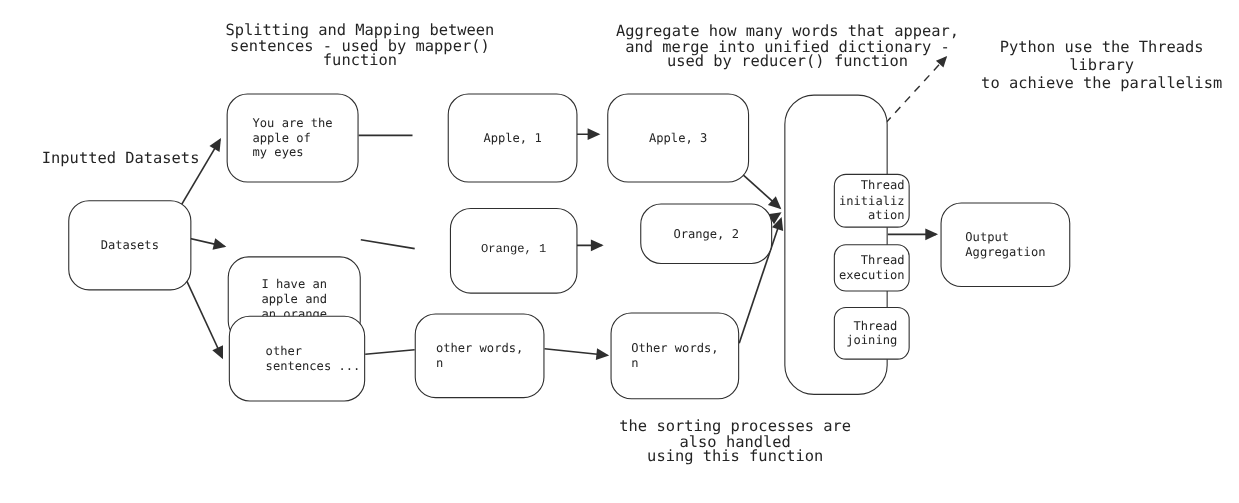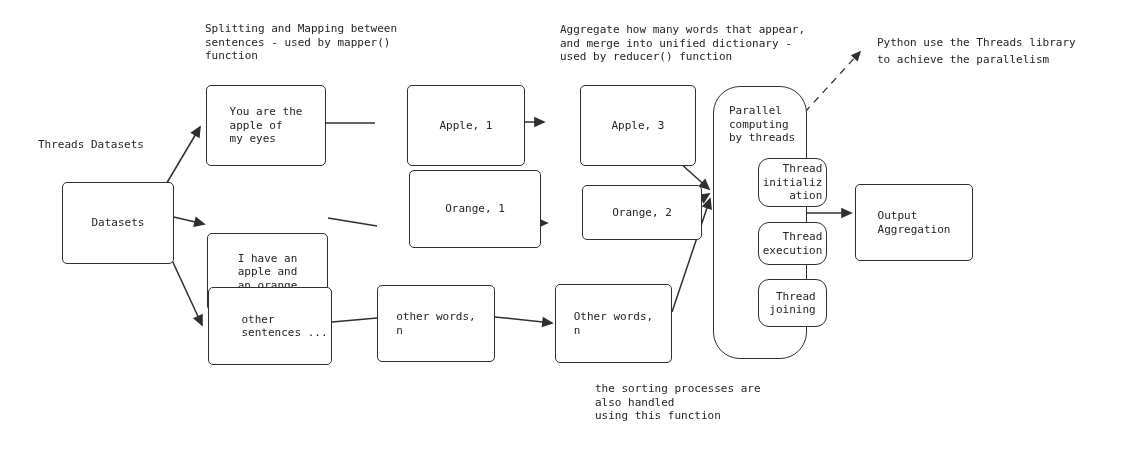--- a/index.html
+++ b/index.html
@@ -23,44 +23,44 @@
     position: absolute;
     left: 0; top: 0;
     width: 1126px; height: 457px;
   }
   .connectors line { stroke: var(--stroke); stroke-width: 1.5; }
   .connectors .dashed { stroke-dasharray: 7 6; stroke-width: 1.3; }
   .connectors marker path { fill: var(--stroke); }
   .node {
     position: absolute;
     border: 1.5px solid var(--stroke);
-    border-radius: 5px;
+    border-radius: 19px;
     background: var(--background);
     display: flex;
     align-items: center;
     justify-content: center;
     font-size: 11px;
     line-height: 13.5px;
     white-space: pre-line;
   }
   .align-left { text-align: left; }
   .align-center { text-align: center; margin-left: 32px; }
   .container-node {
     position: absolute;
     border: 1.5px solid var(--stroke);
     border-radius: 27px;
     background: var(--background);
   }
   .thread-box { border-radius: 11px; text-align: right; }
   .floating-text {
     position: absolute;
-    font-size: 11px;
+    font-size: 14px;
     line-height: 13.5px;
     white-space: pre-line;
-    text-align: left;
+    text-align: center;
   }
   .python-note { line-height: 16.5px; }
 </style>
 </head>
 <body>
 
 <div class="canvas">
 
   <svg class="connectors" width="1126" height="457" viewBox="0 0 1126 457" xmlns="http://www.w3.org/2000/svg">
     <defs>
@@ -84,58 +84,55 @@
 
     <line x1="670" y1="154" x2="709" y2="189" marker-end="url(#ah)"></line>
     <line x1="672" y1="218" x2="709" y2="194" marker-end="url(#ah)"></line>
     <line x1="672" y1="312" x2="710" y2="199" marker-end="url(#ah)"></line>
 
     <line x1="807" y1="213" x2="851" y2="213" marker-end="url(#ah)"></line>
 
     <line class="dashed" x1="805" y1="112" x2="860" y2="52" marker-end="url(#ah)"></line>
   </svg>
 
-  <div class="floating-text" style="left:38px; top:138px;">Threads Datasets</div>
+  <div class="floating-text" style="left:38px; top:138px;">Inputted Datasets</div>
   <div class="floating-text" style="left:205px; top:22px;">Splitting and Mapping between
 sentences - used by mapper()
 function</div>
   <div class="floating-text" style="left:560px; top:23px;">Aggregate how many words that appear,
 and merge into unified dictionary -
 used by reducer() function</div>
   <div class="floating-text python-note" style="left:877px; top:35px;">Python use the Threads library
 to achieve the parallelism</div>
-  <div class="floating-text" style="left:563px; top:382px;margin-left:32px;">the sorting processes are
+  <div class="floating-text" style="left:563px; top:382px;">the sorting processes are
 also handled
 using this function</div>
 
   <div class="node align-center" style="left:30px; top:182px; width:112px; height:82px;">Datasets</div>
 
   <div class="node align-left" style="left:206px; top:85px; width:120px; height:81px;">You are the
 apple of
 my eyes</div>
   <div class="node align-left" style="left:207px; top:185px; width:121px; height:78px;margin-top:48px;">I have an
 apple and
 an orange</div>
   <div class="node align-left" style="left:208px; top:287px; width:124px; height:78px;padding-left:29px;">other
 sentences ...</div>
 
   <div class="node align-center" style="left:375px; top:85px; width:118px; height:81px;">Apple, 1</div>
-  <div class="node align-center" style="left:377px; top:170px; width:132px; height:78px;">Orange, 1</div>
+  <div class="node align-center" style="left:377px; top:189px; width:116px; height:78px;font-family:Liberation Mono, monospace;">Orange, 1</div>
   <div class="node align-left" style="left:377px; top:285px; width:118px; height:77px;">other words,
 n</div>
 
-  <div class="node align-center" style="left:548px; top:85px; width:116px; height:81px;">Apple, 3</div>
+  <div class="node align-center" style="left:520px; top:85px; width:129px; height:81px;">Apple, 3</div>
   <div class="node align-center" style="left:550px; top:185px; width:120px; height:55px;">Orange, 2</div>
   <div class="node align-left" style="left:555px; top:284px; width:117px; height:79px;">Other words,
 n</div>
 
   <div class="container-node" style="left:713px; top:86px; width:94px; height:273px;"></div>
-  <div class="floating-text" style="left:729px; top:104px;">Parallel
-computing
-by threads</div>
   <div class="node thread-box align-center" style="left:726px; top:158px; width:69px; height:49px;">Thread
 initializ
 ation</div>
   <div class="node thread-box align-center" style="left:726px; top:222px; width:69px; height:43px;">Thread
 execution</div>
   <div class="node thread-box align-center" style="left:726px; top:279px; width:69px; height:48px;">Thread
 joining</div>
 
   <div class="node align-left" style="left:855px; top:184px; width:118px; height:77px;">Output
 Aggregation</div>

